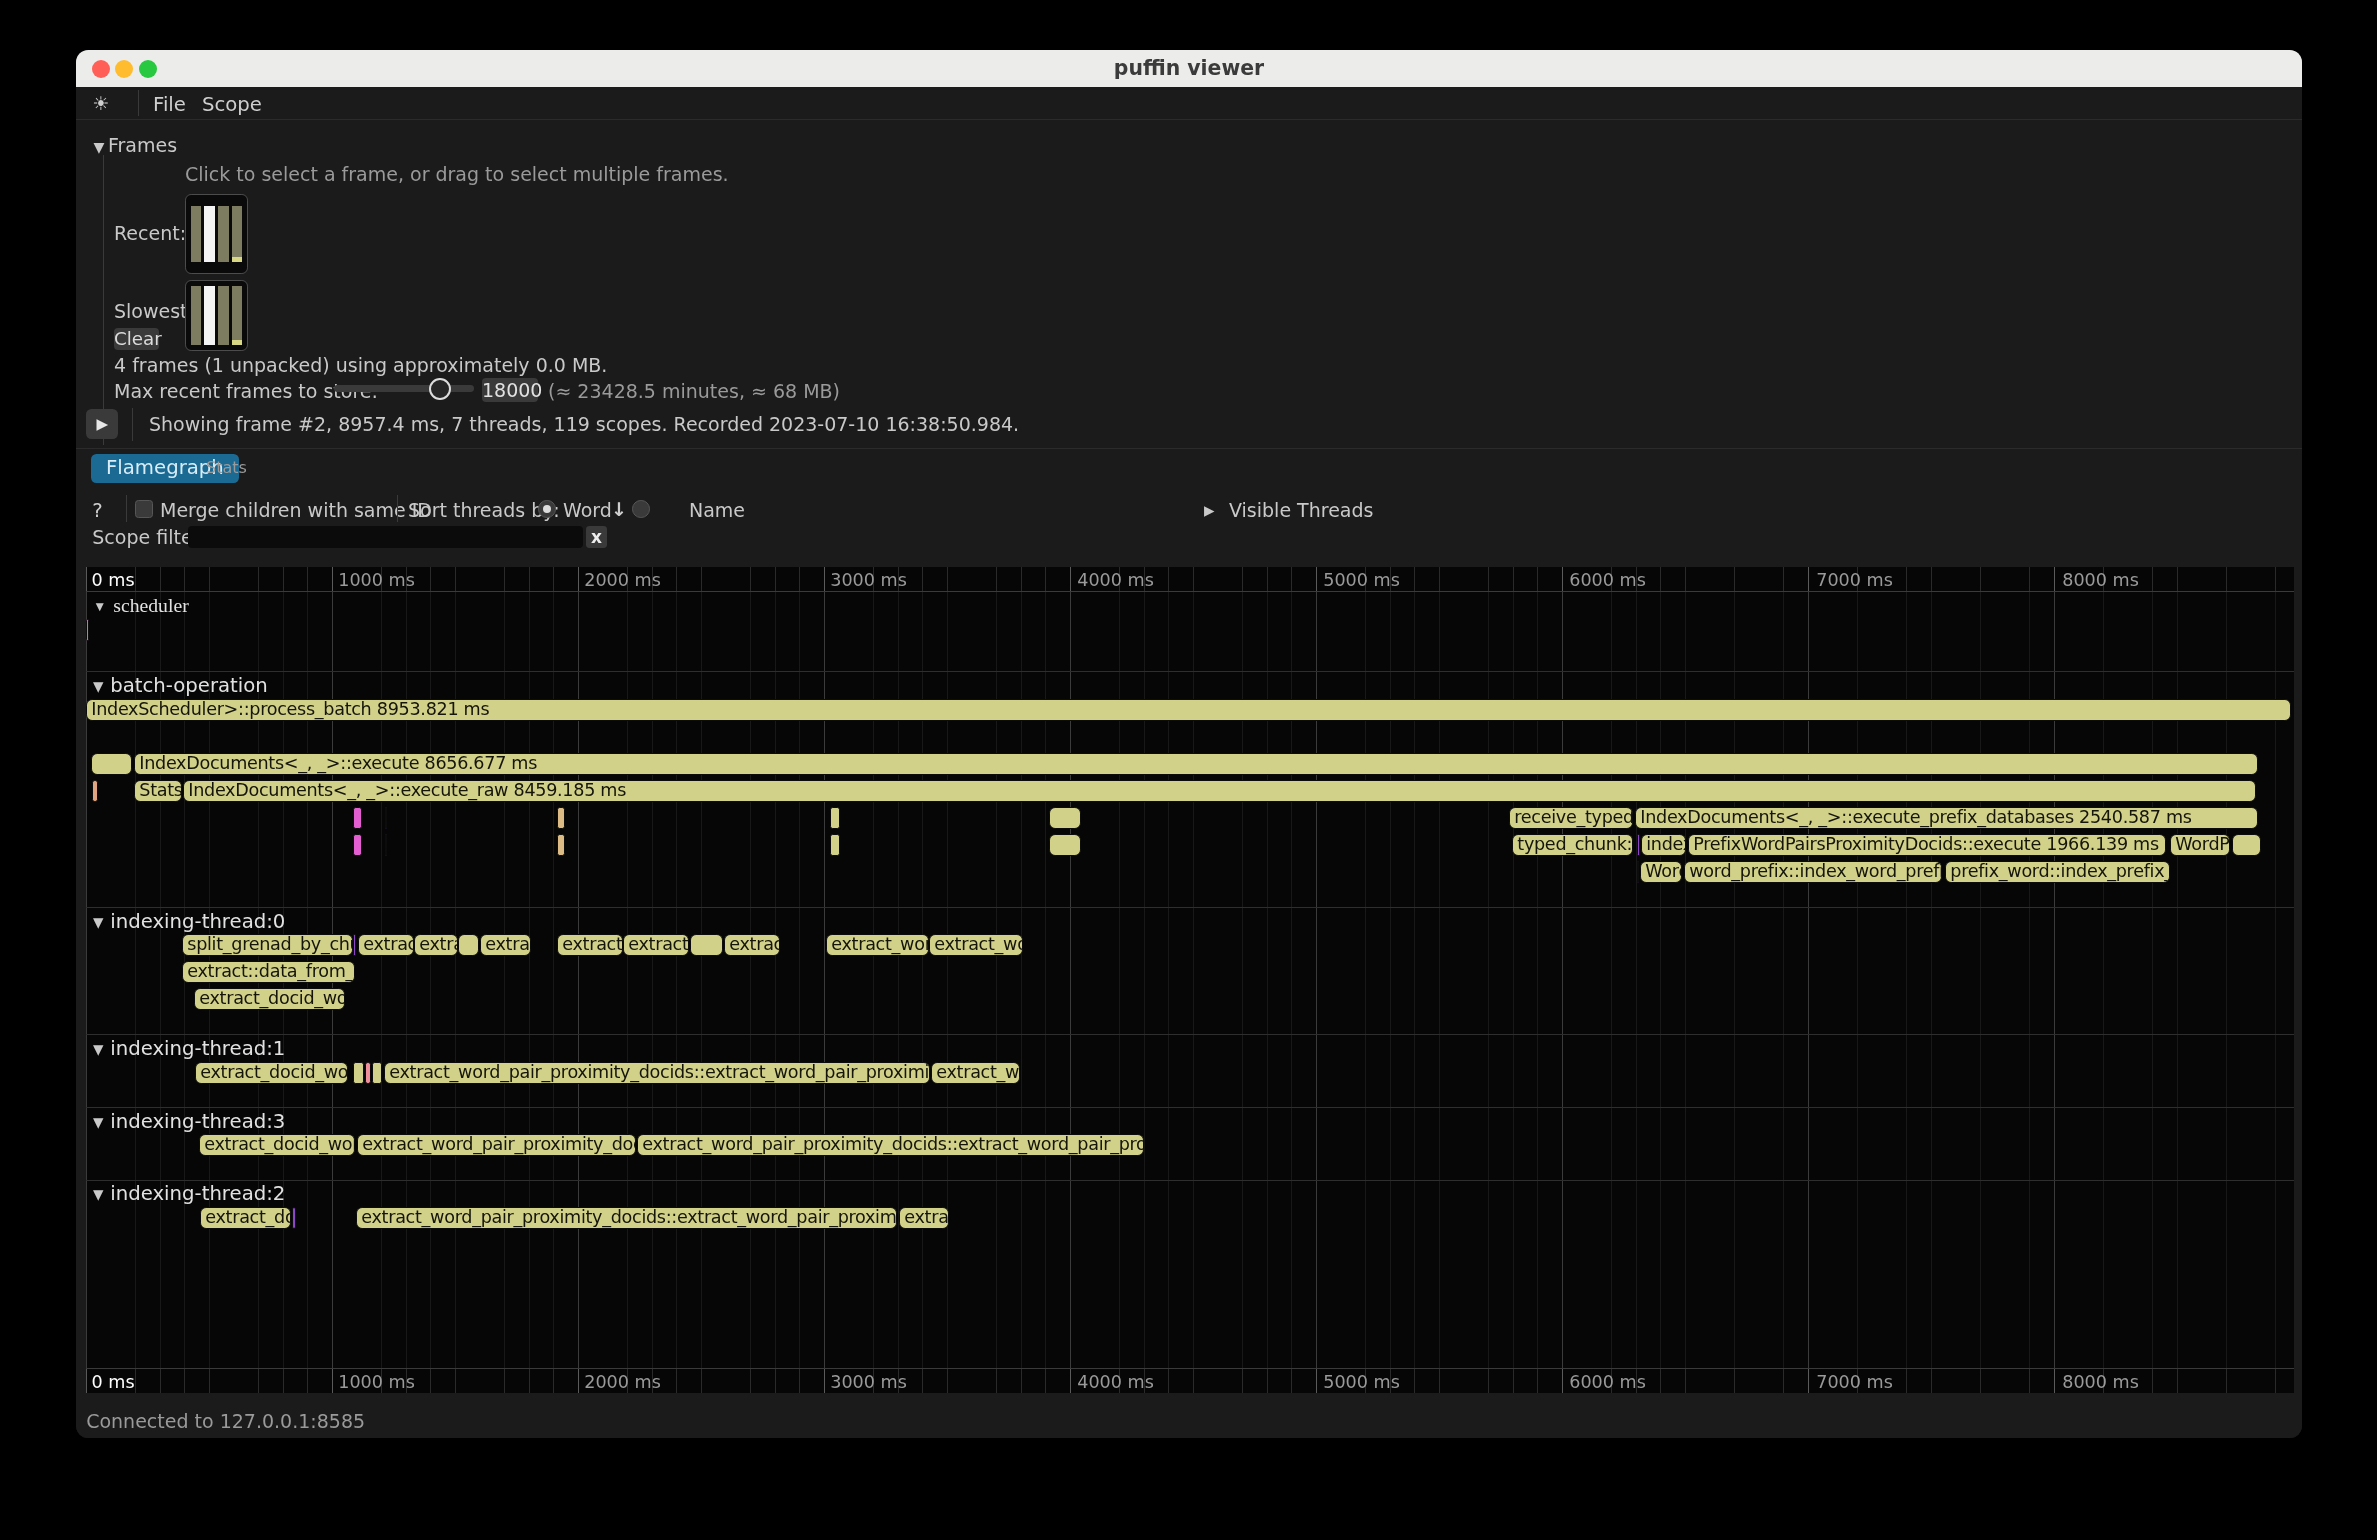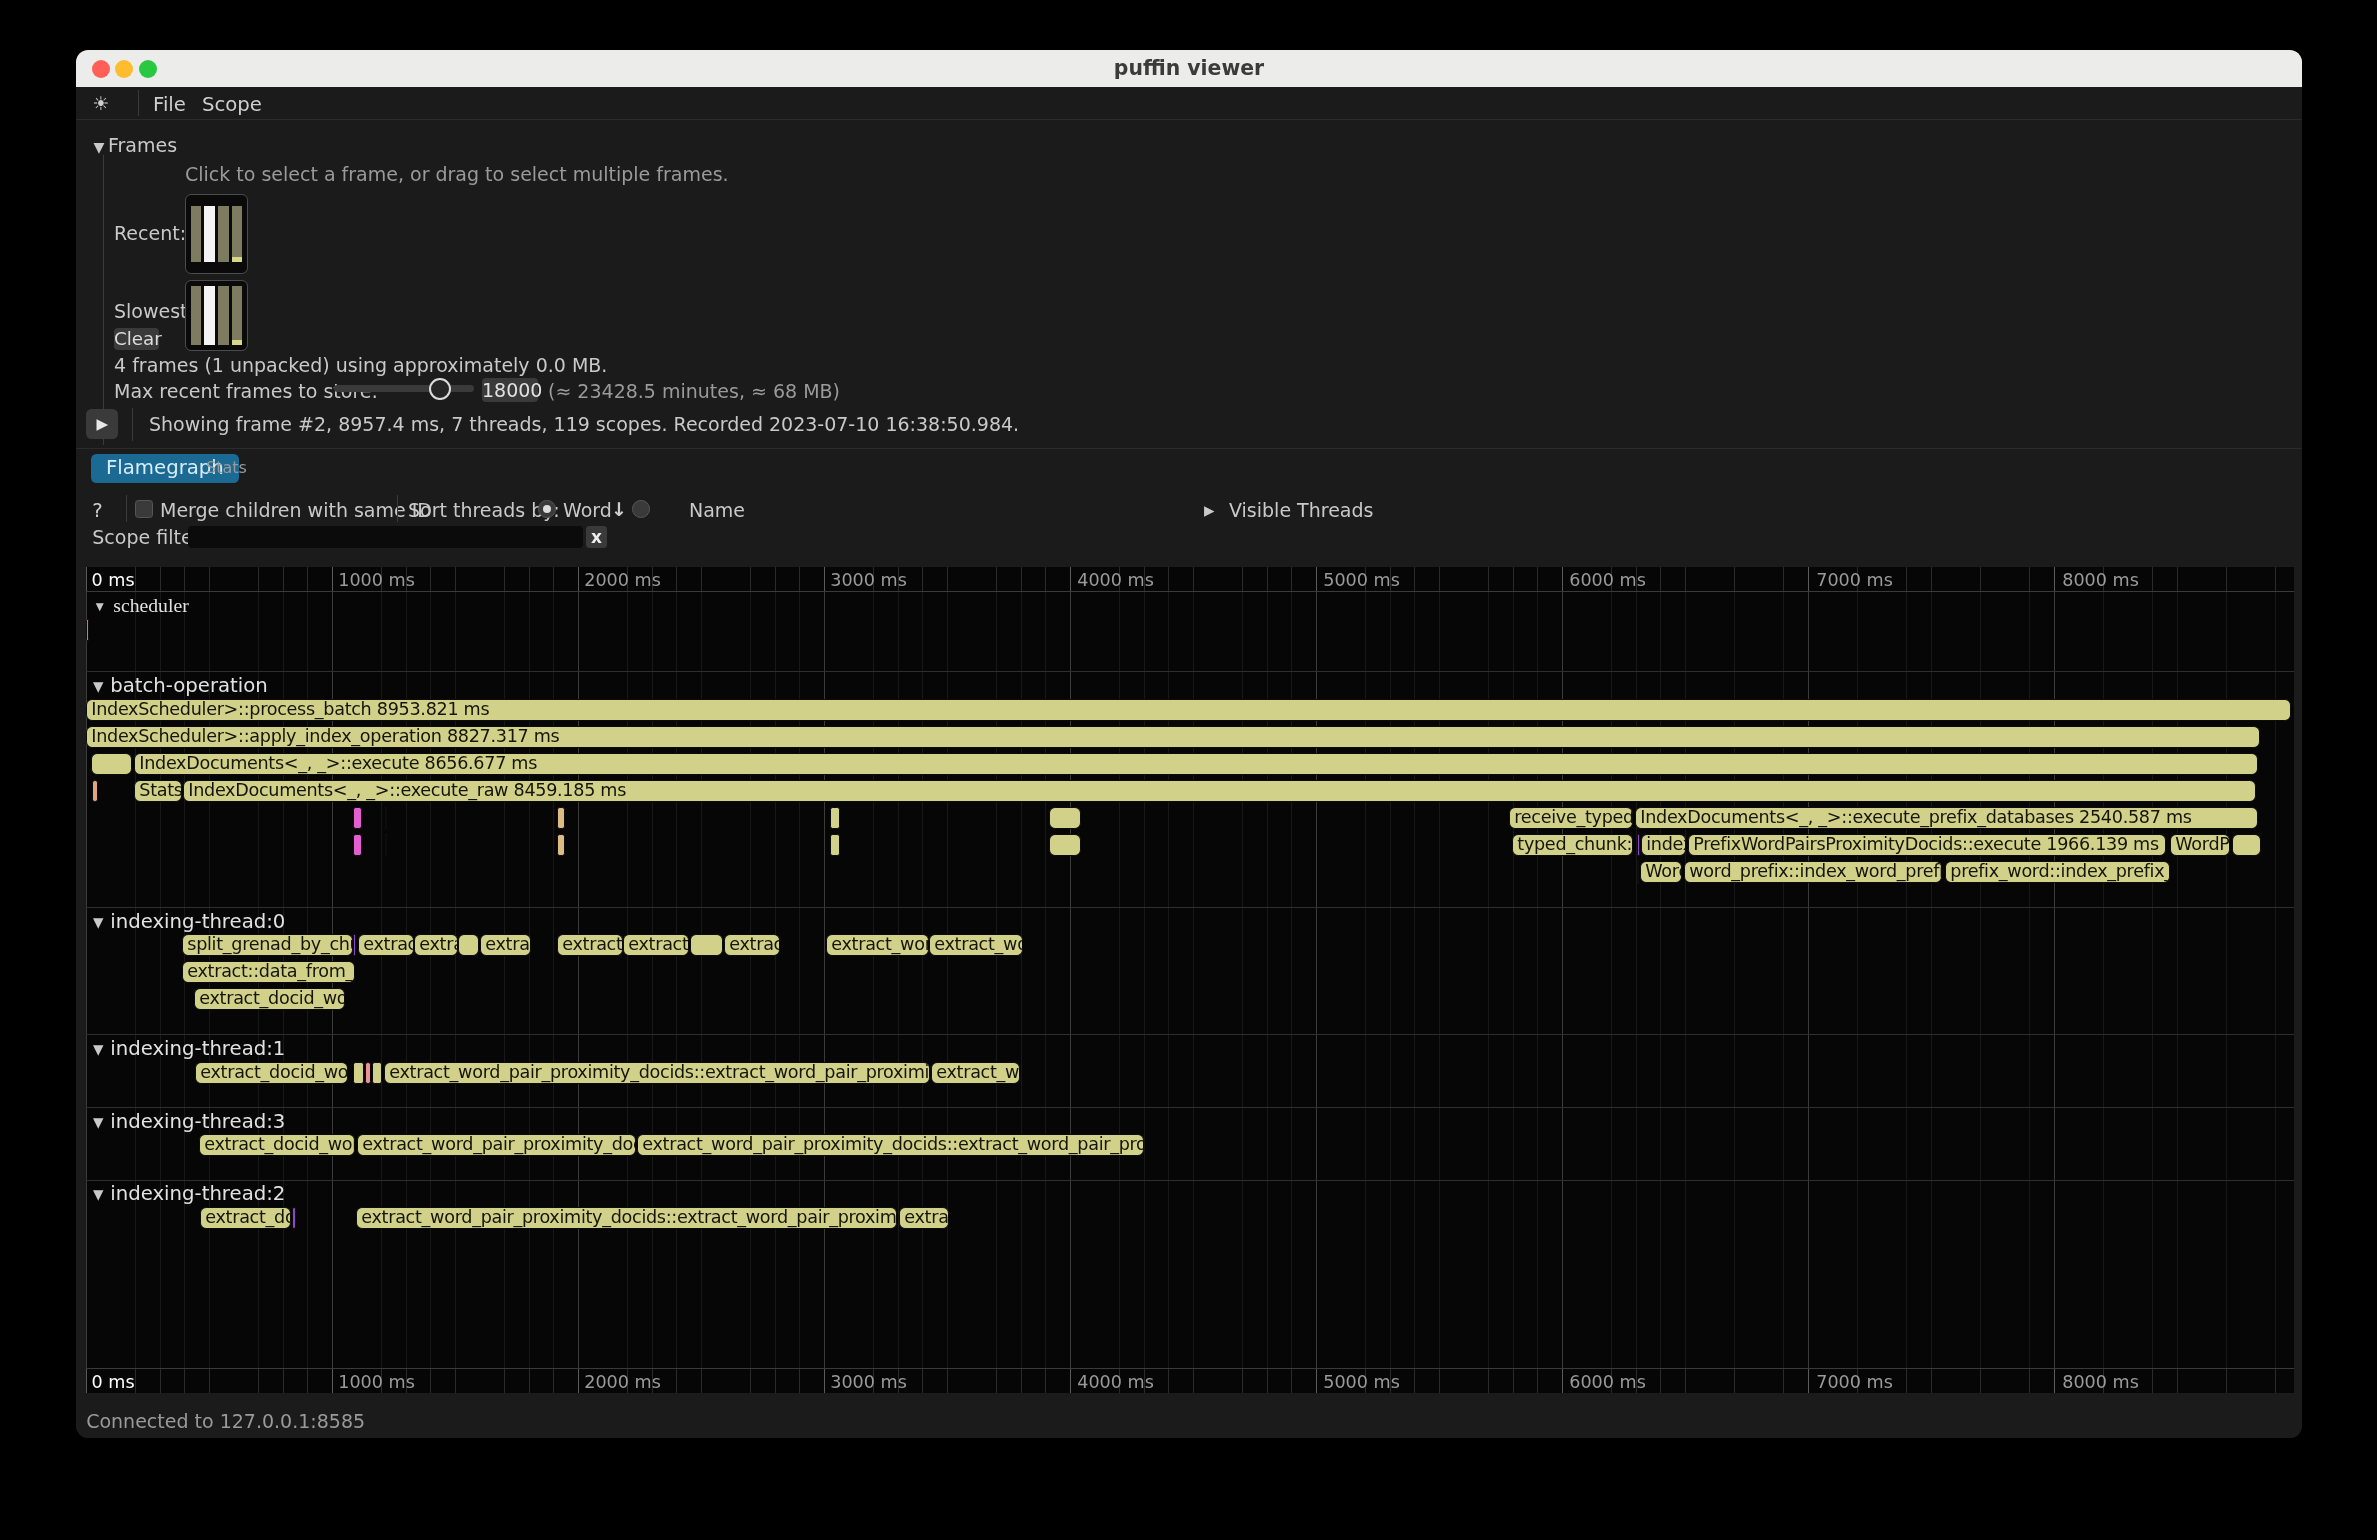--- a/index.html
+++ b/index.html
@@ -224,21 +224,20 @@
       <div class="tick-label" style="left: 1976px; top: 805px;">8000 ms</div>
       <div class="hline" style="top: 104px;"></div>
       <div class="hline" style="top: 340px;"></div>
       <div class="hline" style="top: 467px;"></div>
       <div class="hline" style="top: 540px;"></div>
       <div class="hline" style="top: 613px;"></div>
       <div class="section-header" style="left: 0px; top: 27px; font-family: Liberation Serif, serif;"><span class="tri">▼</span><span>scheduler</span></div>
       <div class="bar c-m thin" style="left: 0px; top: 52px; width: 2.7px;"></div>
       <div class="section-header" style="left: 0px; top: 107px;"><span class="tri">▼</span><span>batch-operation</span></div>
       <div class="bar" style="left: 0px; top: 132px; width: 2205px;">IndexScheduler&gt;::process_batch 8953.821 ms</div>
-      <div class="bar" style="left: 0px; top: 159px; width: 2174px;">IndexScheduler&gt;::apply_index_operation 8827.317 ms</div>
       <div class="bar" style="left: 4.7px; top: 186px; width: 41px;"></div>
       <div class="bar" style="left: 48px; top: 186px; width: 2124px;">IndexDocuments&lt;_, _&gt;::execute 8656.677 ms</div>
       <div class="bar c-o thin" style="left: 5.4px; top: 213px; width: 6.2px;"></div>
       <div class="bar" style="left: 48px; top: 213px; width: 48px;">Stats</div>
       <div class="bar" style="left: 97px; top: 213px; width: 2073px;">IndexDocuments&lt;_, _&gt;::execute_raw 8459.185 ms</div>
       <div class="bar c-m thin" style="left: 267px; top: 240px; width: 8.9px;"></div>
       <div class="bar c-p thin" style="left: 299px; top: 240px; width: 2px;"></div>
       <div class="bar c-t thin" style="left: 471px; top: 240px; width: 7.6px;"></div>
       <div class="bar thin" style="left: 744px; top: 240px; width: 10px;"></div>
       <div class="bar" style="left: 963px; top: 240px; width: 32px;"></div>

